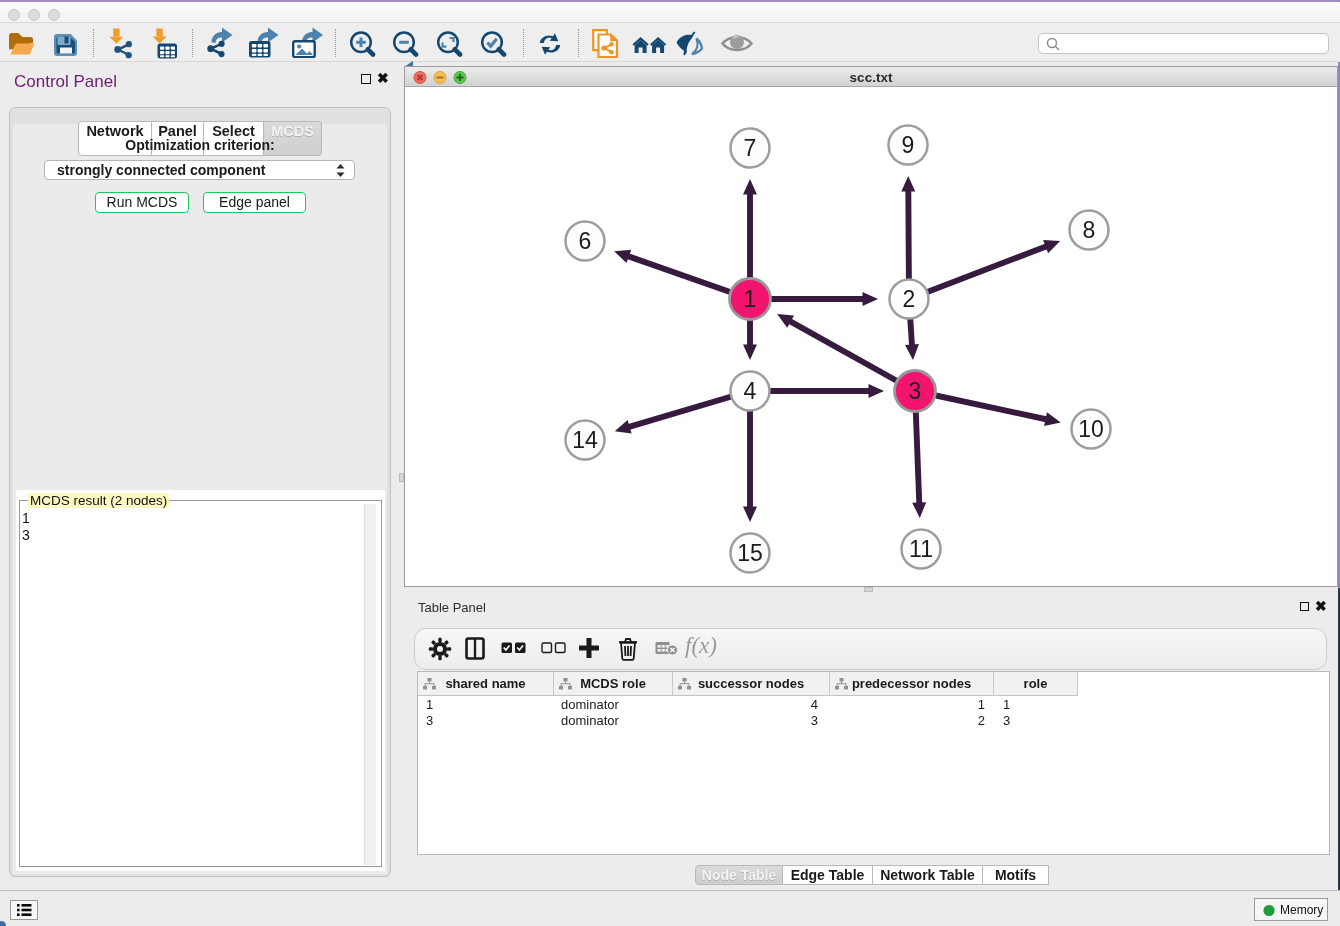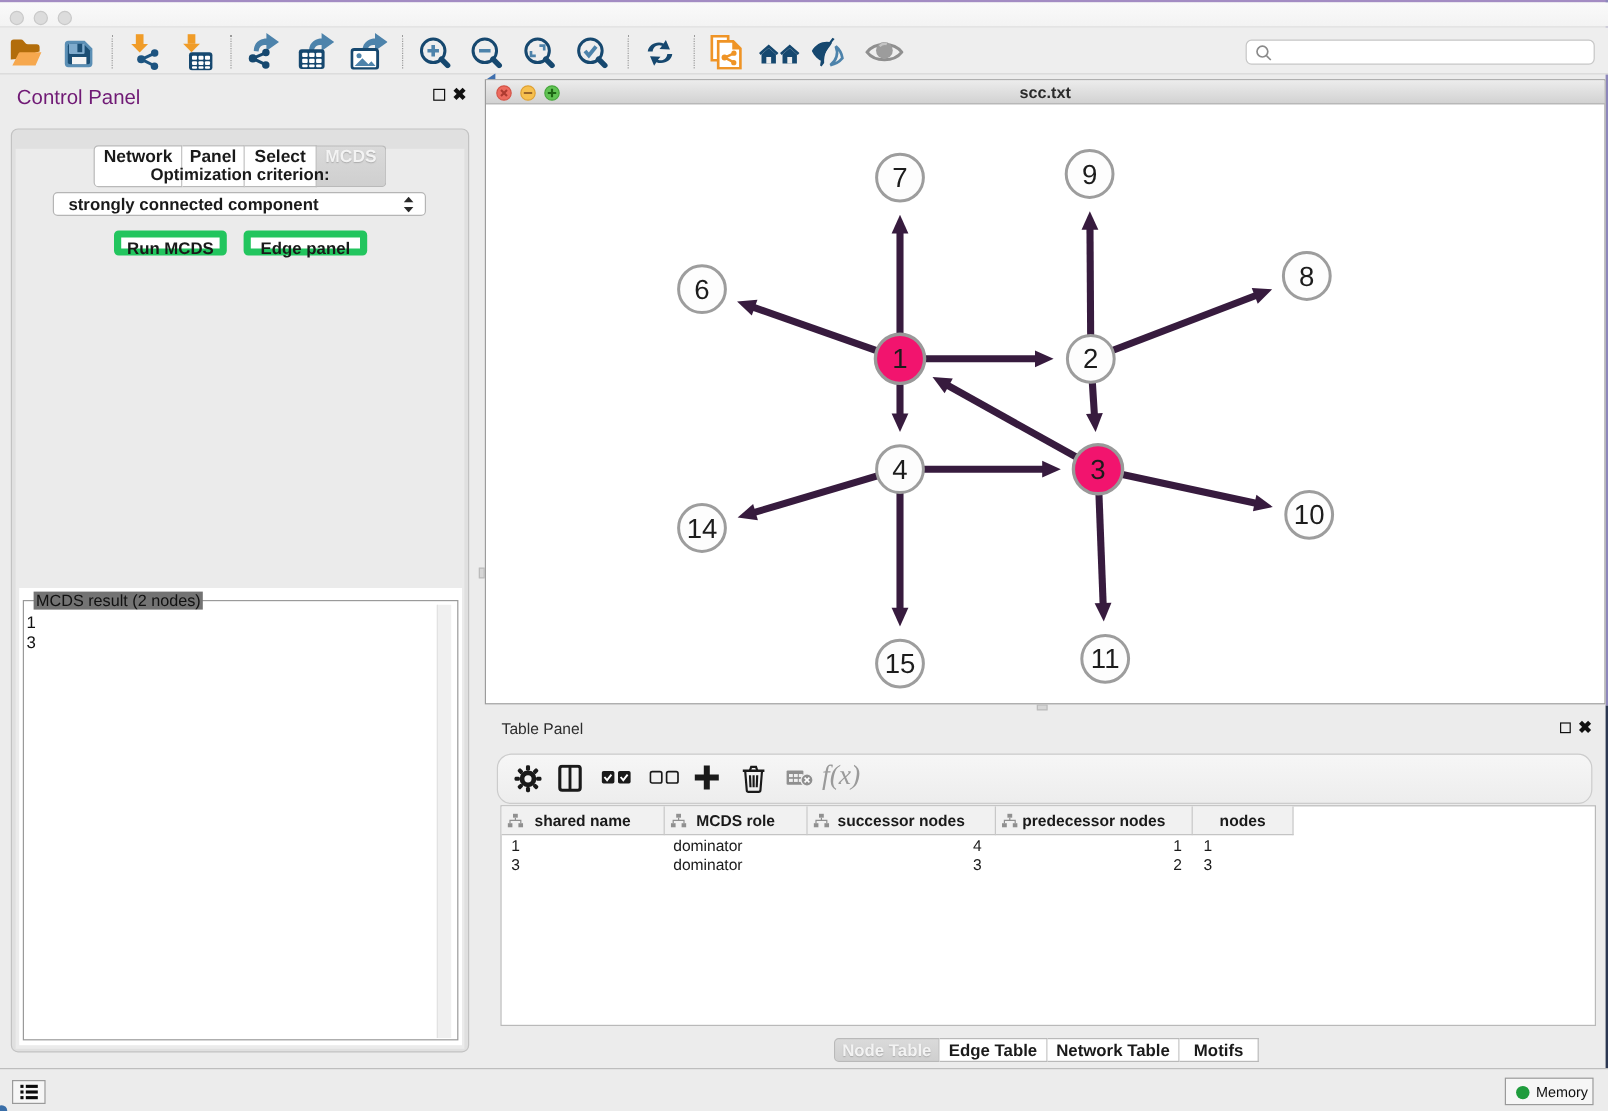--- a/index.html
+++ b/index.html
@@ -25,26 +25,26 @@
 #cp-x { left:377px; top:70px; font-size:14px; font-weight:bold; color:#111; }
 #cp-pane { left:9px; top:107px; width:382px; height:770px; background:#e0e0e0; border:1px solid #c2c2c2; border-radius:6px; }
 #cp-inner { left:13px; top:124px; width:374px; height:750px; background:#ebebeb; }
 .cptab { position:absolute; top:97px; height:35px; background:#fff; border:1px solid #b9b9b9; border-left:none; font-size:14.5px; font-weight:bold; color:#1a1a1a; text-align:center; line-height:19px;margin-top:24px; }
 #tab-net { left:78px; width:74px; border-left:1px solid #b9b9b9; border-radius:4px 0 0 4px; }
 #tab-sty { left:152px; width:52px; }
 #tab-sel { left:204px; width:60px; }
 #tab-mcds { left:264px; width:58px; background:linear-gradient(#dadada,#cfcfcf); color:#f3f3f3; border-radius:0 4px 4px 0; text-shadow:0 1px 1px #aaa;text-align:center; }
 #optlabel { left:0px; top:137px; width:400px; text-align:center; font-size:14px; font-weight:bold; color:#1a1a1a; }
 #cp-select { left:44px; top:160px; width:311px; height:20px; background:#fff; border:1px solid #b5b5b5; border-radius:4px; font-size:14px; font-weight:bold; color:#1a1a1a; line-height:18px; padding-left:12px; }
-.btn { position:absolute; top:192px; height:21px; background:#fff; border:6px solid #22c55e; border-radius:4px; font-size:14px; font-weight:bold; color:#1a1a1a; text-align:center; line-height:19px; }
+.btn { position:absolute; top:192px; height:21px; background:#fff; border:1px solid #22c55e; border-radius:4px; font-size:14px; font-weight:normal; color:#1a1a1a; text-align:center; line-height:19px; }
 #btn-run { left:95px; width:94px; }
 #btn-close { left:203px; width:103px; }
 #mcds-white { left:16px; top:490px; width:369px; height:381px; background:#fff; }
 #mcds-fs { left:3px; top:10px; right:3px; bottom:4px; border:1px solid #9a9a9a; position:absolute; }
-#mcds-label { position:absolute; left:8px; top:-8px; background:#737373; font-size:13.5px; color:#111; padding:0 2px; }
+#mcds-label { position:absolute; left:8px; top:-8px; background:#fef9c3; font-size:13.5px; color:#111; padding:0 2px; }
 #mcds-text { position:absolute; left:6px; top:20px; font-size:14px; color:#111; line-height:17px; }
 #mcds-scroll { position:absolute; right:9px; top:14px; width:12px; bottom:6px; background:#f0f0f0; border-left:1px solid #e2e2e2; }
 
 #netwin { left:404px; top:66px; width:934px; height:521px; border:1px solid #9c9c9c; background:#fff; }
 #net-titlebar { position:absolute; left:0; top:0; width:100%; height:20px; background:linear-gradient(#ececec,#d2d2d2); border-bottom:1px solid #a8a8a8; }
 #net-title { position:absolute; top:3px; left:0; width:100%; text-align:center; font-size:13.5px; color:#2b2b2b; font-weight:bold; }
 
 #tp-title { left:418px; top:600px; font-size:13px; color:#2e2e2e; }
 #tp-sq { left:1300px; top:602px; width:9px; height:9px; border:1.5px solid #111; }
 #tp-x { left:1315px; top:598px; font-size:14px; font-weight:bold; color:#111; }
@@ -417,21 +417,21 @@
           <path d="M6.5 3.4 v2.3 M2 8 v-2.3 h9 v2.3" stroke="#909090" stroke-width="1" fill="none"></path>
         </svg>successor nodes</div>
     <div class="th" style="left:412px; width:164px;"><svg style="position:absolute;left:5px;top:6px;" width="13" height="12" viewBox="0 0 13 12">
           <g fill="#909090">
             <rect x="4.5" y="0" width="4" height="3.4"></rect>
             <rect x="0" y="8" width="4" height="3.4"></rect>
             <rect x="9" y="8" width="4" height="3.4"></rect>
           </g>
           <path d="M6.5 3.4 v2.3 M2 8 v-2.3 h9 v2.3" stroke="#909090" stroke-width="1" fill="none"></path>
         </svg>predecessor nodes</div>
-    <div class="th" style="left:576px; width:84px;">nodes</div>
+    <div class="th" style="left:576px; width:84px;">role</div>
   </div>
   <div class="trow" style="left:8px; top:25px;">1</div>
   <div class="trow" style="left:143px; top:25px;">dominator</div>
   <div class="trow" style="left:255px; top:25px; width:145px; text-align:right;">4</div>
   <div class="trow" style="left:412px; top:25px; width:155px; text-align:right;">1</div>
   <div class="trow" style="left:585px; top:25px;">1</div>
   <div class="trow" style="left:8px; top:41px;">3</div>
   <div class="trow" style="left:143px; top:41px;">dominator</div>
   <div class="trow" style="left:255px; top:41px; width:145px; text-align:right;">3</div>
   <div class="trow" style="left:412px; top:41px; width:155px; text-align:right;">2</div>

